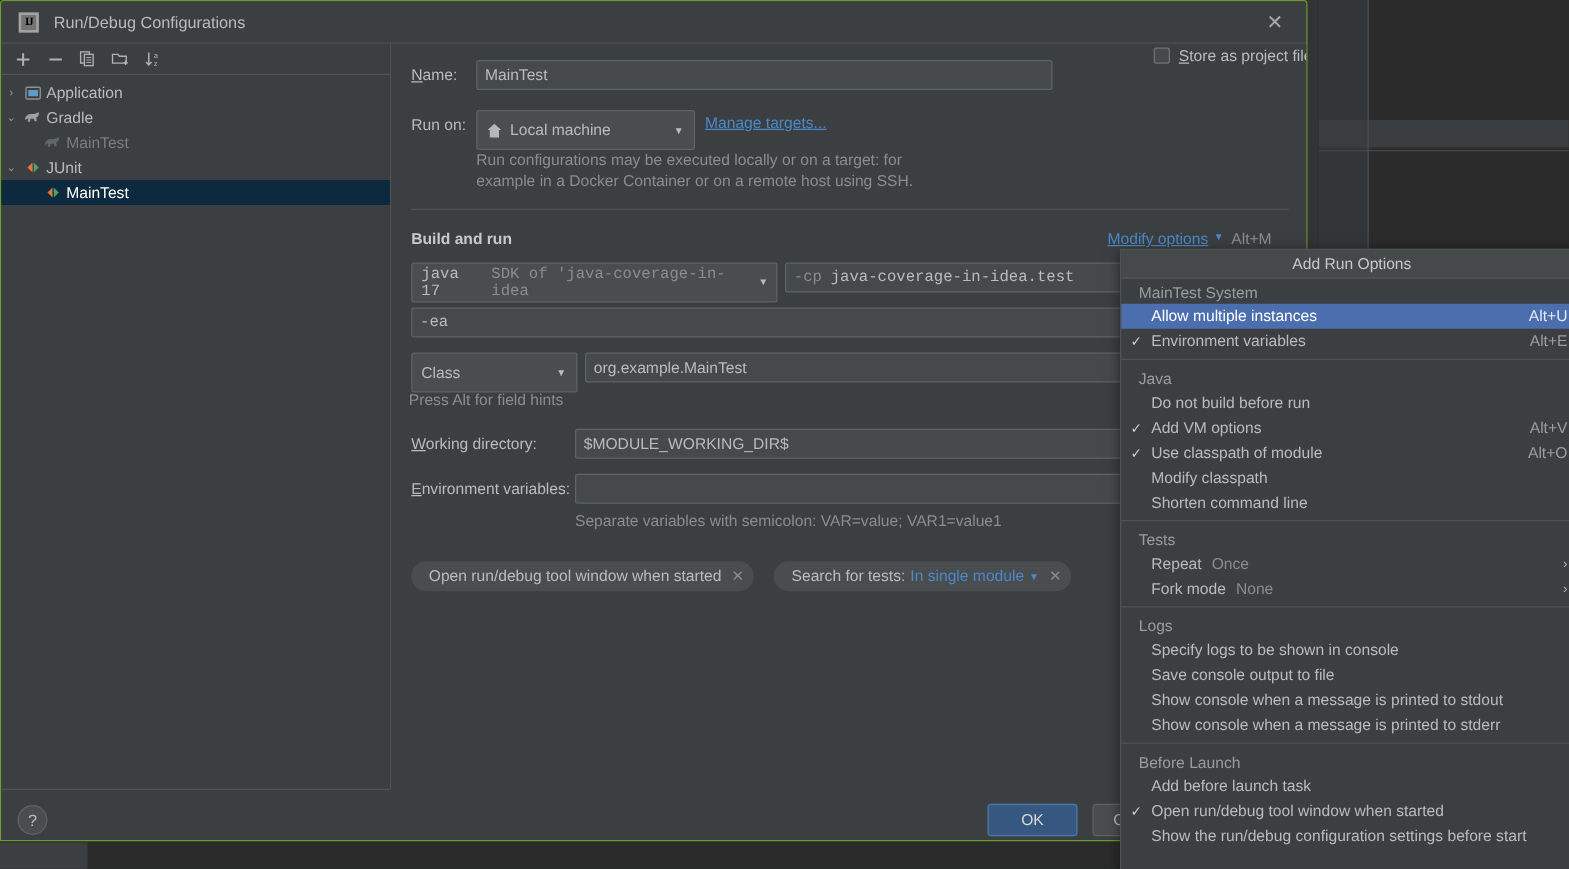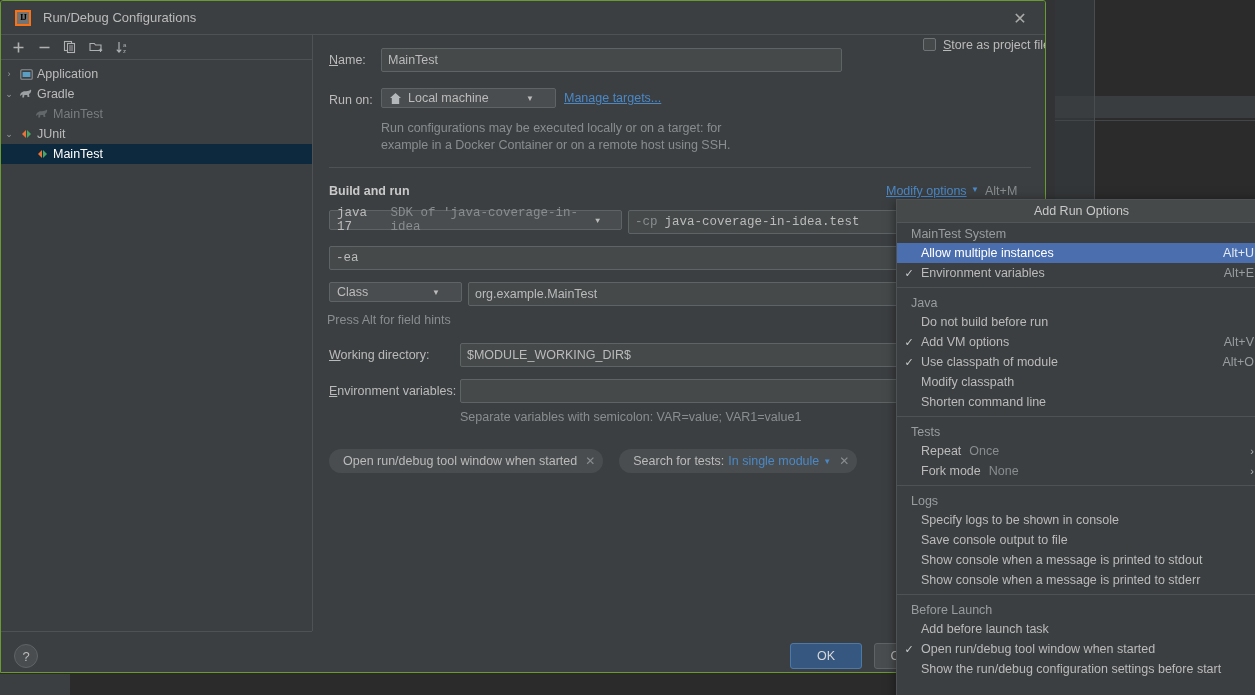--- a/index.html
+++ b/index.html
@@ -30,21 +30,21 @@
     overflow: hidden;
   }
 
   
   #titlebar {
     position: relative; height: 33px; background: #3c3f41;
     display: flex; align-items: center;
   }
   .ij-logo {
     width: 16px; height: 16px; margin-left: 14px; flex: 0 0 auto;
-    border: 2px solid #f97316; background: #737373;
+    border: 2px solid #a3a3a3; background: #737373;
     display: flex; align-items: center; justify-content: center;
     font-family: "Liberation Serif", serif; font-weight: bold;
     font-size: 9px; color: #000; letter-spacing: -1px; line-height: 1;
   }
   #title-text {
     margin-left: 12px; color: #bbbbbb; font-size: 13px;
   }
   #close-btn {
     position: absolute; right: 8px; top: 5px; width: 34px; height: 24px;
     display: flex; align-items: center; justify-content: center;
@@ -95,22 +95,22 @@
   .flabel u { text-decoration: underline; }
   .finput {
     background: #45494a; border: 1px solid #5e6366; border-radius: 2px;
     height: 24px; color: #bbbbbb; font-size: 12.5px;
     display: flex; align-items: center; padding: 0 6px; cursor: text;
   }
   .mono { font-family: "Liberation Mono", monospace; font-size: 12.5px; }
 
   .combo {
     background: #4a4d4f; border: 1px solid #5e6366; border-radius: 2px;
-    height: 20px; color: #bbbbbb; font-size: 12.5px;
-    display: flex; align-items: center; padding: 0 21px 0 7px; cursor: pointer;
+    height: 32px; color: #bbbbbb; font-size: 12.5px;
+    display: flex; align-items: center; padding: 0 8px 0 7px; cursor: pointer;
   }
   .combo .caret { margin-left: auto; padding-left: 8px; font-size: 8px; color: #bbbbbb; }
 
   .link { color: #4a88c7; font-size: 12.5px; cursor: pointer; text-decoration: underline; }
   .helptext { color: #8a8d8f; font-size: 12.5px; line-height: 17px; }
 
   .chk {
     width: 13px; height: 13px; border: 1px solid #6f7375; background: #45494a;
     border-radius: 2px; flex: 0 0 13px;
   }

